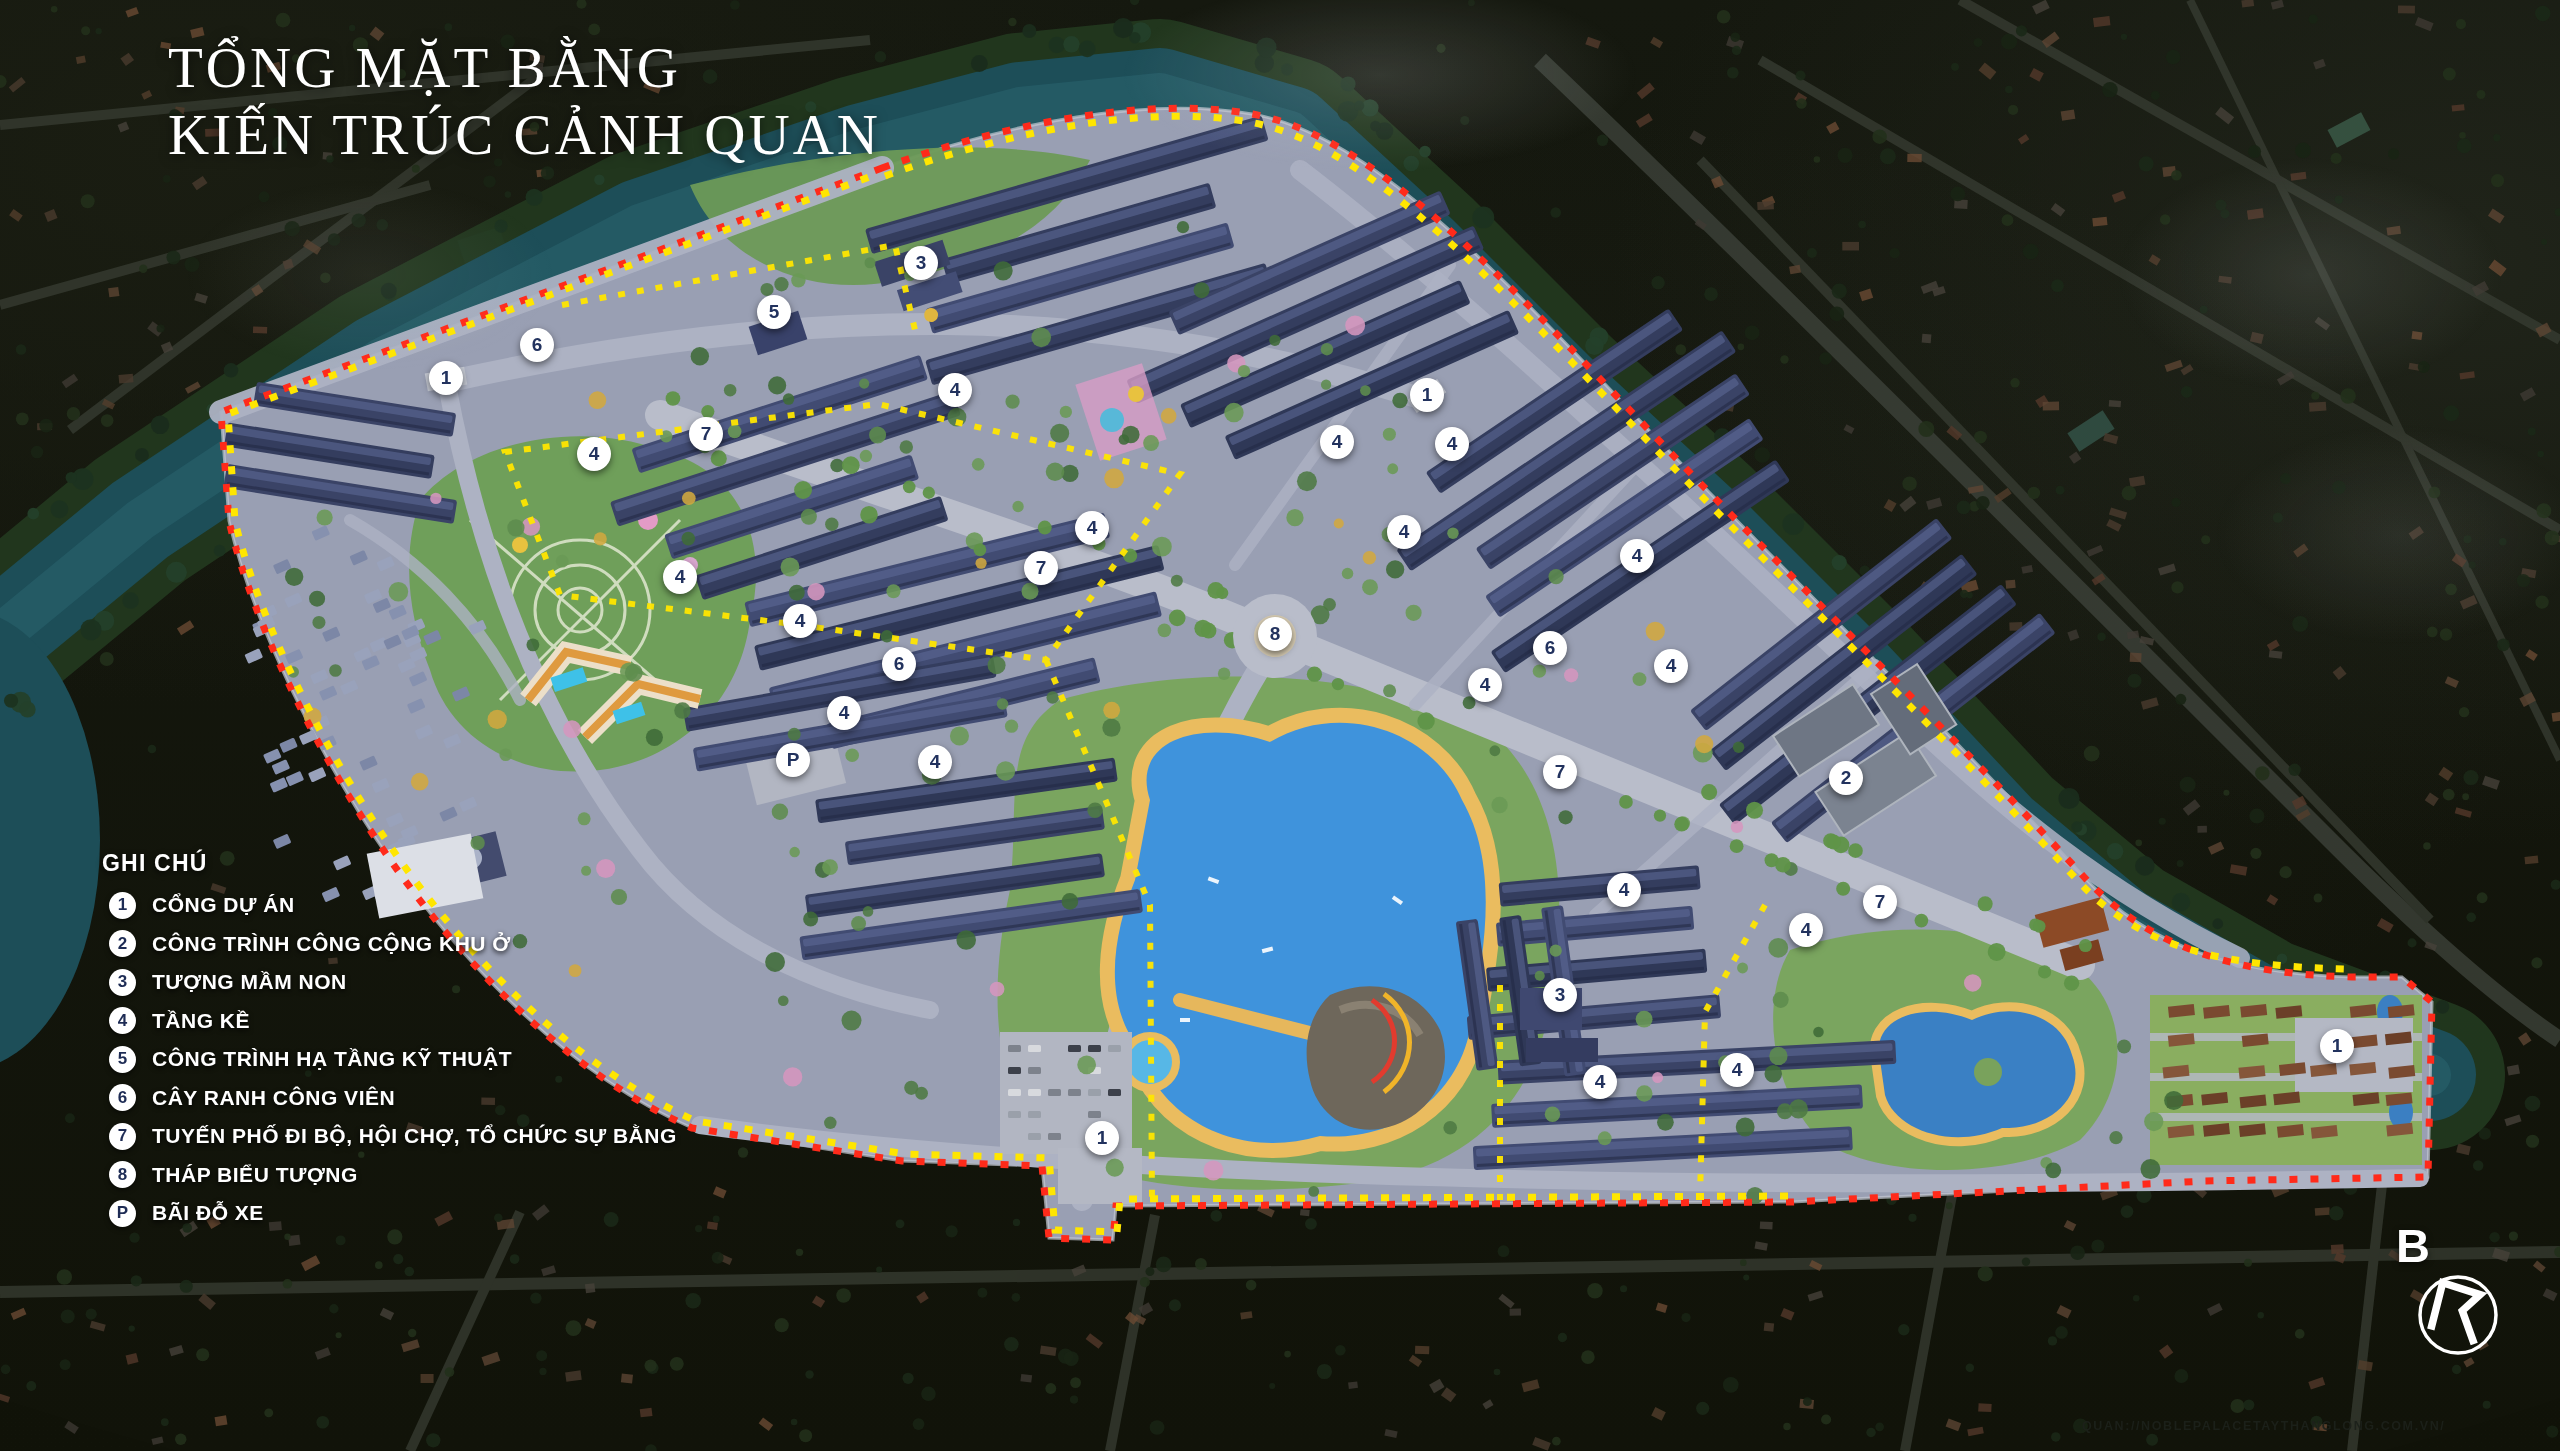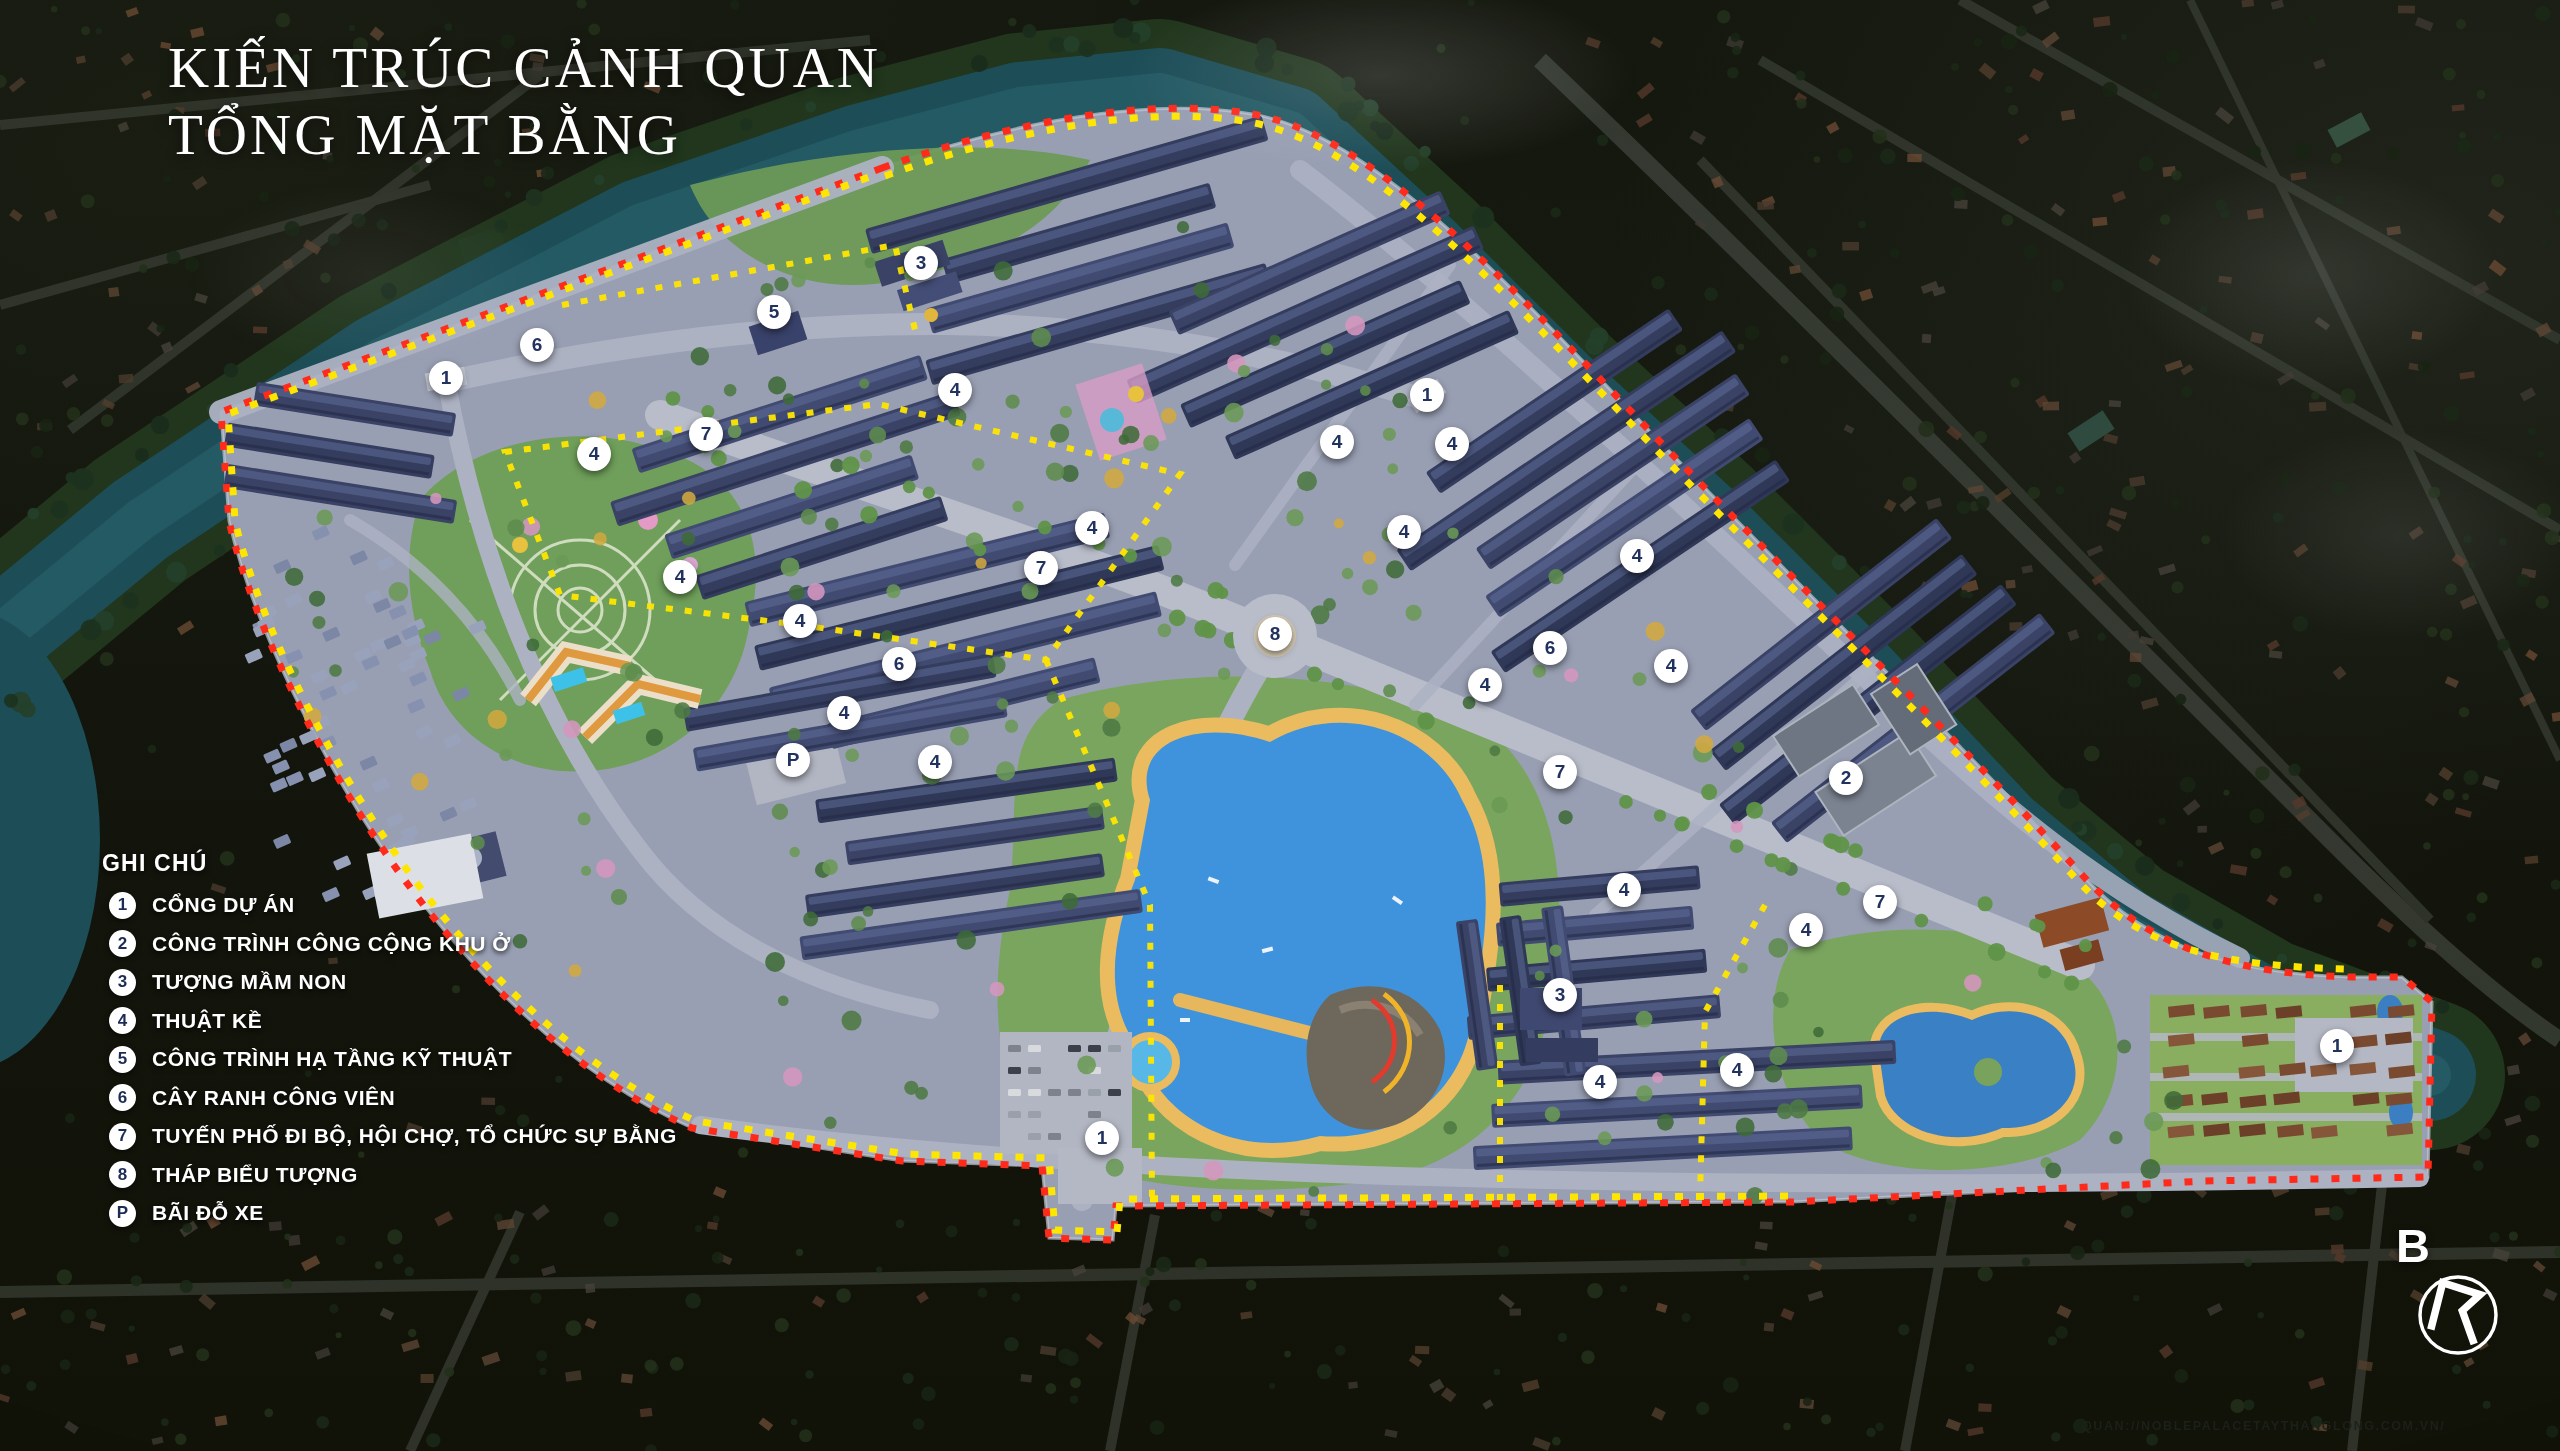--- a/index.html
+++ b/index.html
@@ -1438,22 +1438,22 @@
       <div class="marker" style="left: 63.4375%; top: 61.337%;">4</div>
       <div class="marker" style="left: 70.5469%; top: 64.0937%;">4</div>
       <div class="marker" style="left: 60.9375%; top: 68.5734%;">3</div>
       <div class="marker" style="left: 62.5%; top: 74.5693%;">4</div>
       <div class="marker" style="left: 67.8516%; top: 73.7422%;">4</div>
       <div class="marker" style="left: 91.2891%; top: 72.0882%;">1</div>
       <div class="marker" style="left: 43.0469%; top: 78.4287%;">1</div>
     </div>
 
   <div class="title">
+    <div>TỔNG MẶT BẰNG</div>
     <div>KIẾN TRÚC CẢNH QUAN</div>
-    <div>TỔNG MẶT BẰNG</div>
   </div>
 
   <div class="legend">
     <div class="legend-heading">GHI CHÚ</div>
     <div class="legend-items" id="legendItems">
         <div class="legend-row">
           <div class="sym">
             <div class="sym-circle">1</div>
           </div>
           <div class="legend-label">CỔNG DỰ ÁN</div>
@@ -1467,21 +1467,21 @@
         <div class="legend-row">
           <div class="sym">
             <div class="sym-circle">3</div>
           </div>
           <div class="legend-label">TƯỢNG MẦM NON</div>
         </div>
         <div class="legend-row">
           <div class="sym">
             <div class="sym-circle">4</div>
           </div>
-          <div class="legend-label">THUẬT KỀ</div>
+          <div class="legend-label">TẦNG KỀ</div>
         </div>
         <div class="legend-row">
           <div class="sym">
             <div class="sym-circle">5</div>
           </div>
           <div class="legend-label">CÔNG TRÌNH HẠ TẦNG KỸ THUẬT</div>
         </div>
         <div class="legend-row">
           <div class="sym">
             <div class="sym-circle">6</div>

